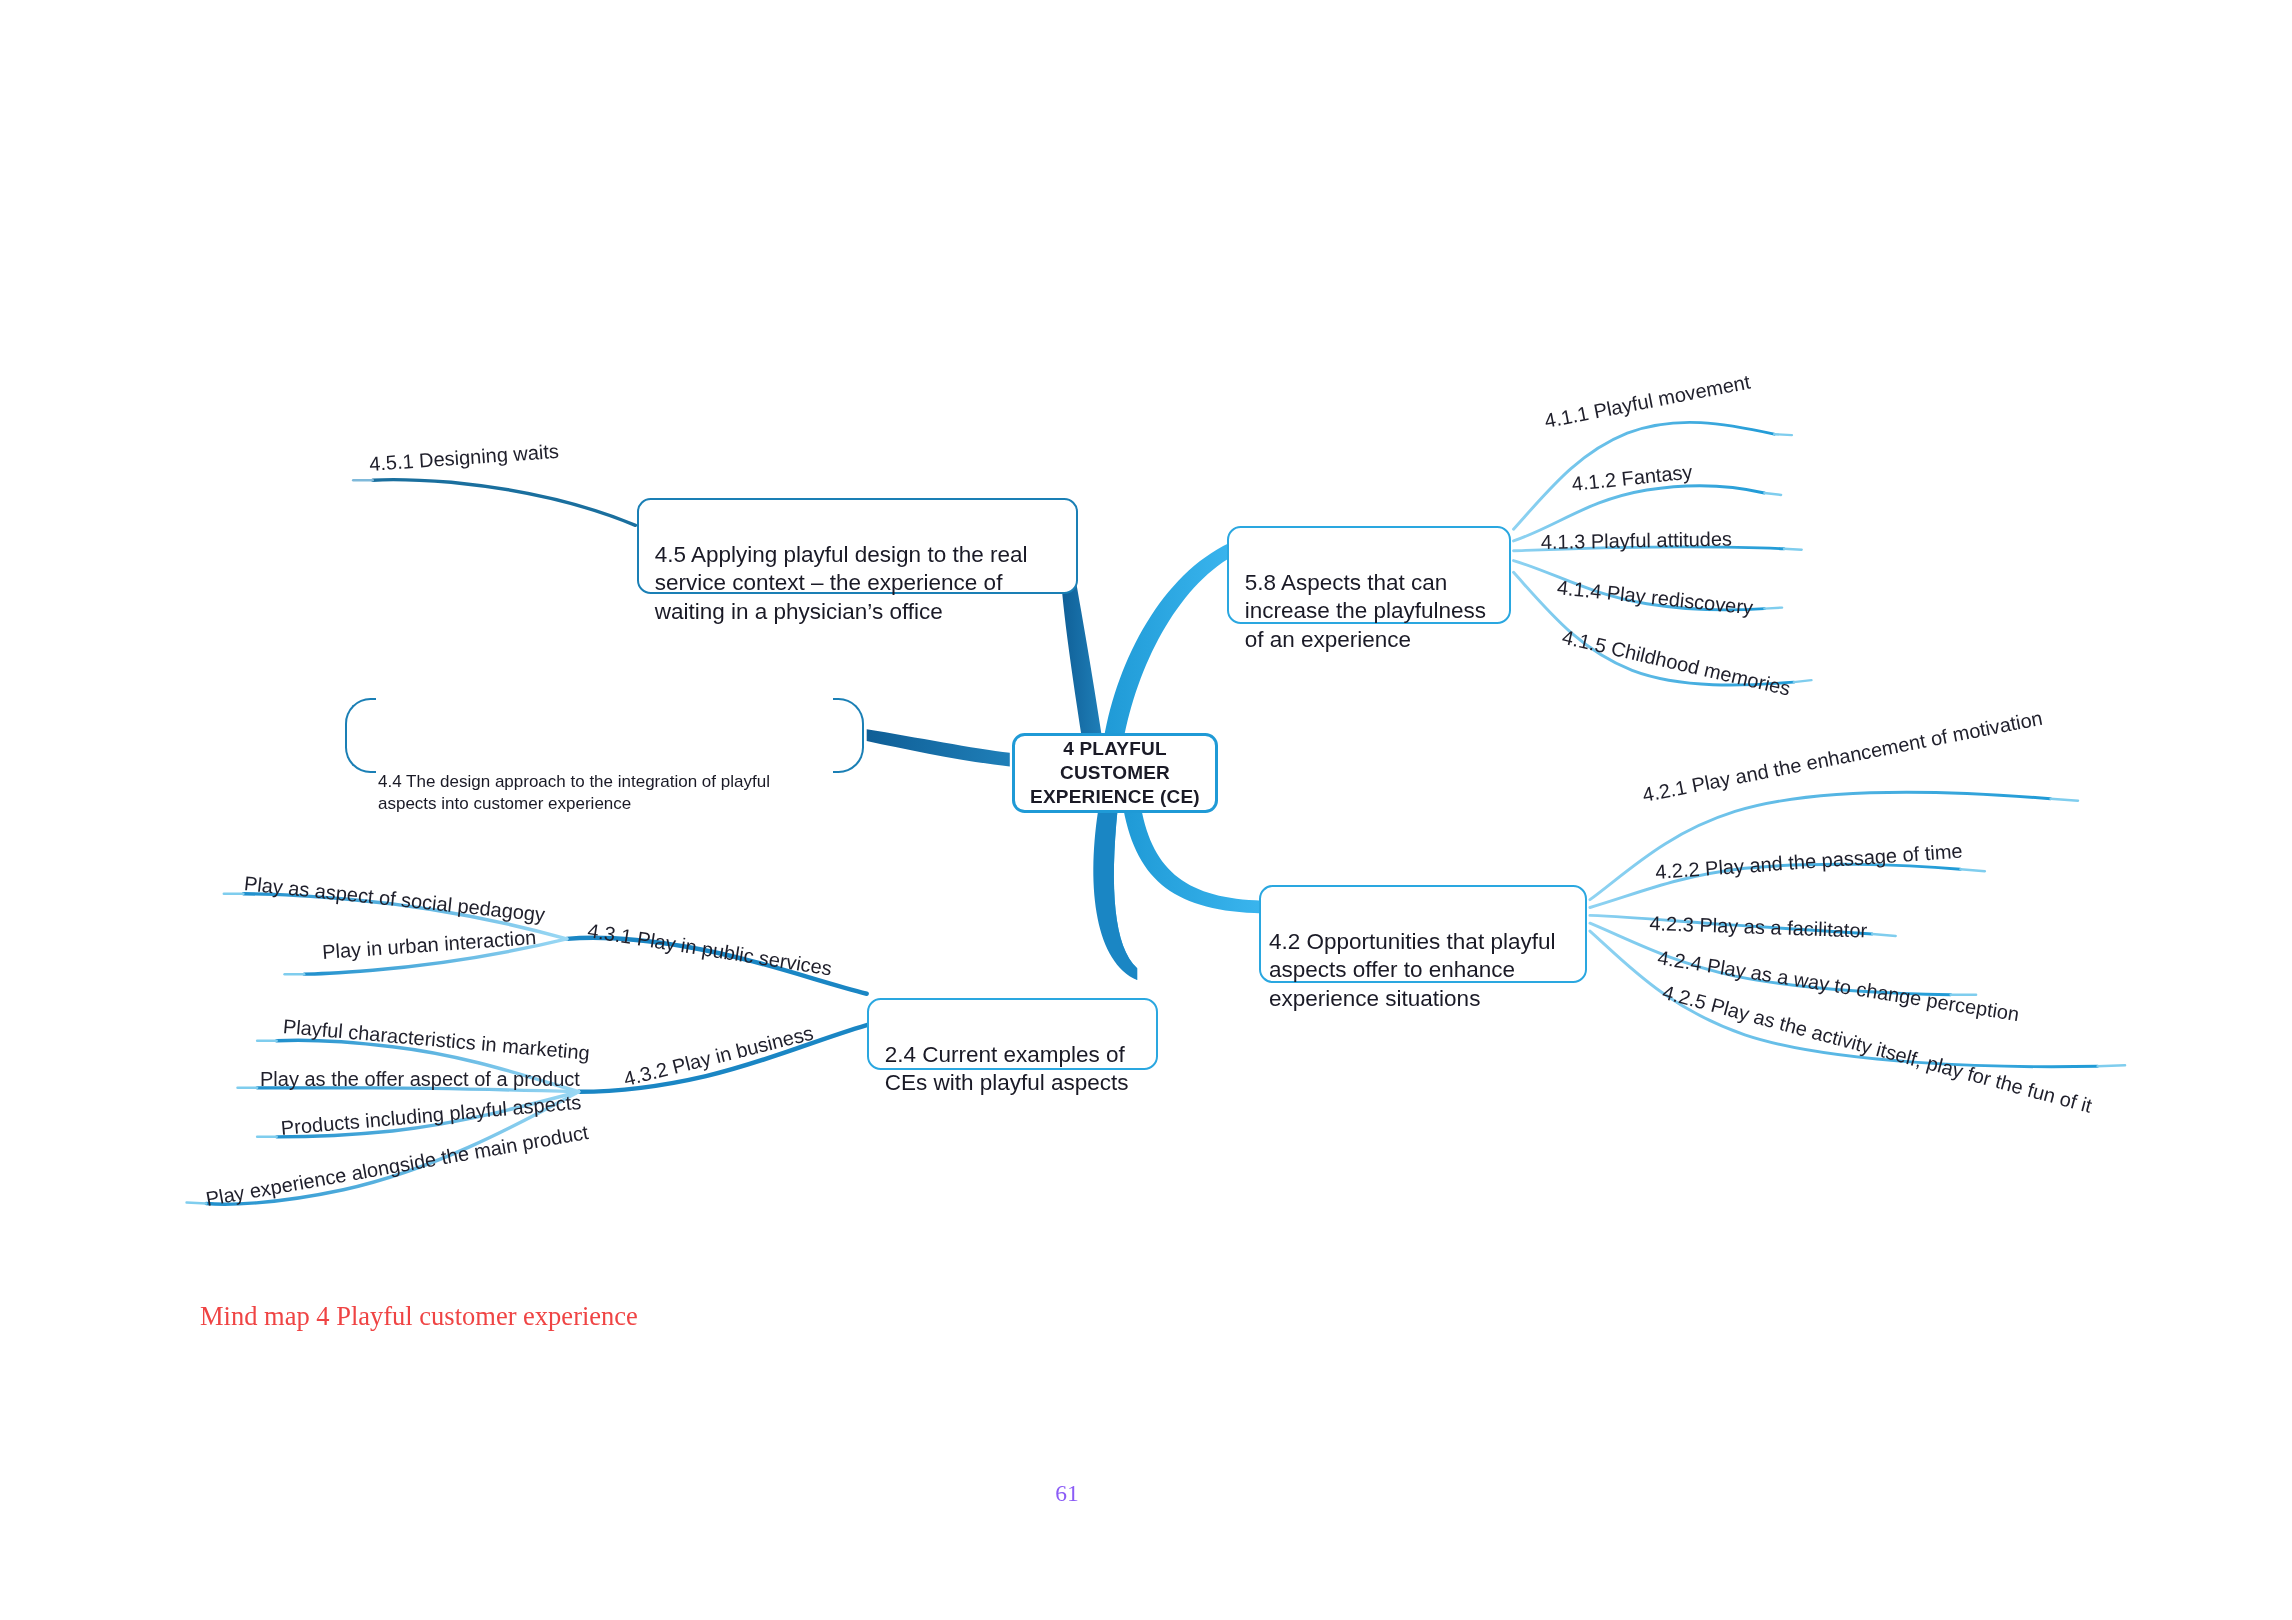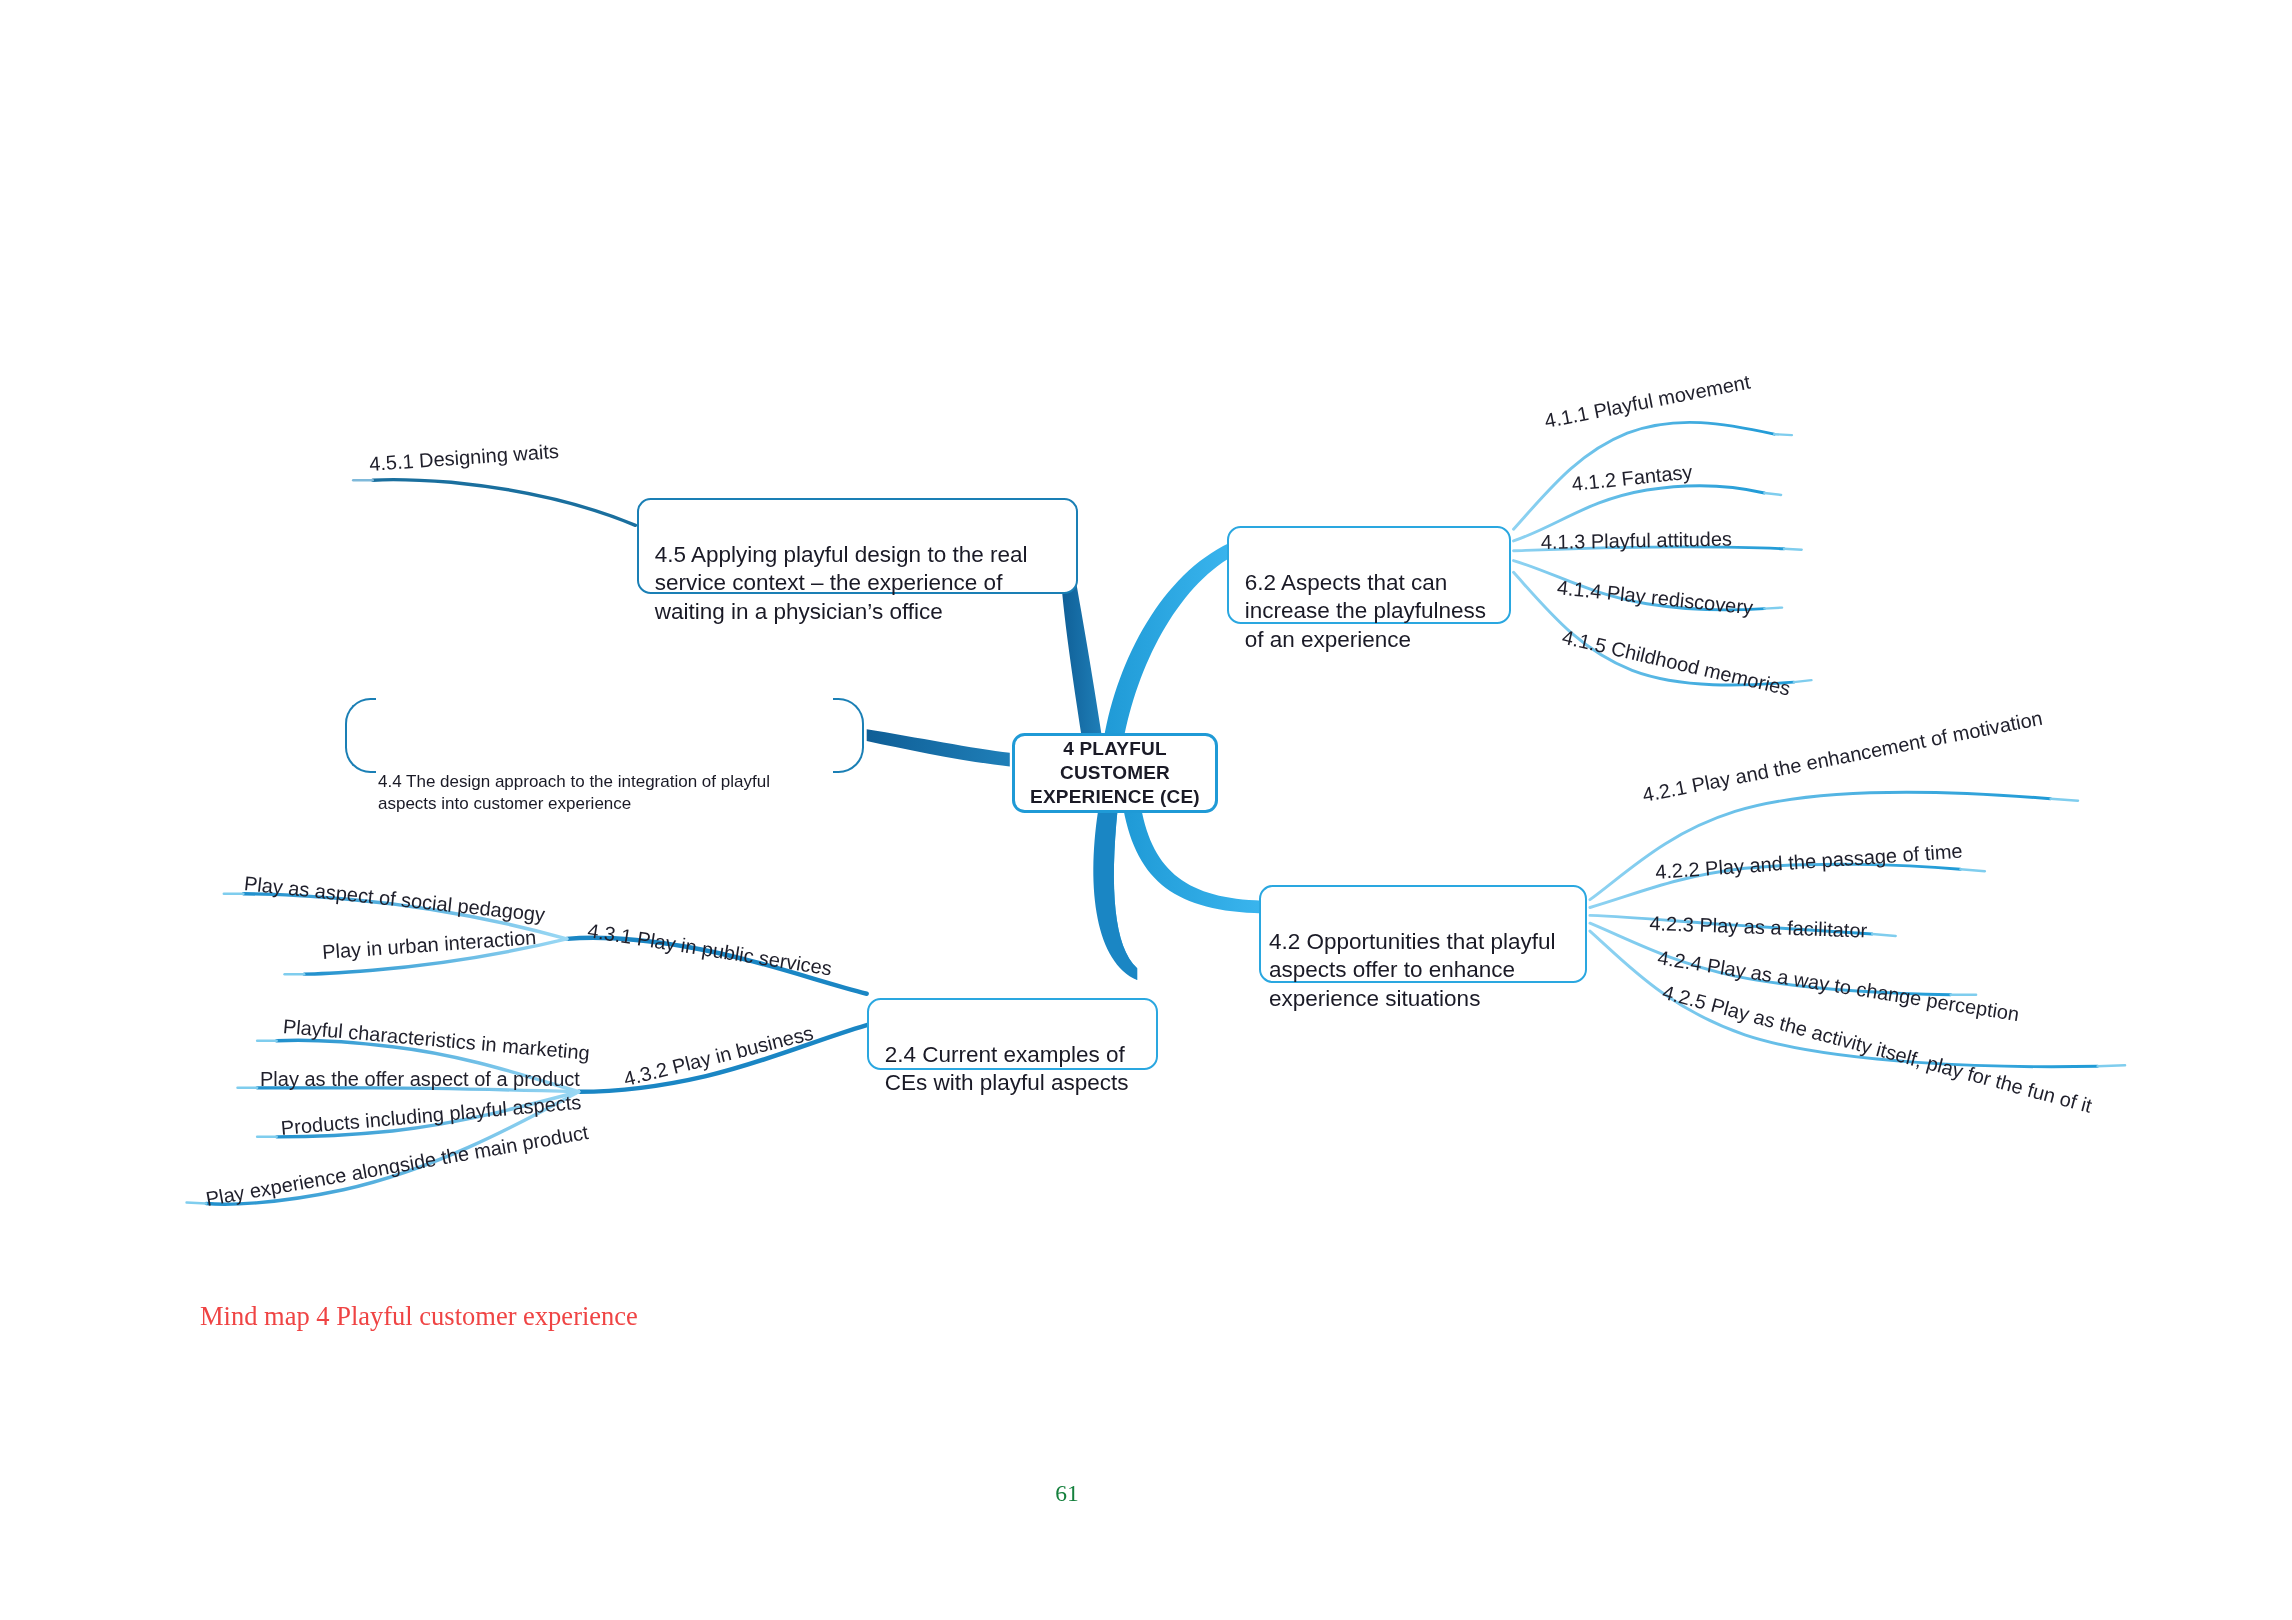--- a/index.html
+++ b/index.html
@@ -138,21 +138,21 @@
     color: #ef4444;
   }
   .page-number {
     position: absolute;
     left: 0;
     top: 1480px;
     width: 2134px;
     text-align: center;
     font-family: "Liberation Serif", serif;
     font-size: 23.5px;
-    color: #15803d;
+    color: #8b5cf6;
   }
 </style>
 </head>
 <body>
 
 <div id="page">
 
   <svg id="map-svg" viewBox="0 0 2339 1653">
     <defs>
       <linearGradient id="gradDark" x1="0" y1="0" x2="1" y2="0">
@@ -251,21 +251,21 @@
 
   <div class="node node-central">
     <span>4 PLAYFUL CUSTOMER EXPERIENCE (CE)</span>
   </div>
 
   <div class="node node-main node-4-5">
     <span>4.5 Applying playful design to the real service context – the experience of waiting in a physician’s office</span>
   </div>
 
   <div class="node node-main node-4-1">
-    <span>6.2 Aspects that can increase the playfulness of an experience</span>
+    <span>5.8 Aspects that can increase the playfulness of an experience</span>
   </div>
 
   <div class="node node-main node-4-2">
     <span>4.2 Opportunities that playful aspects offer to enhance experience situations</span>
   </div>
 
   <div class="node node-main node-4-3">
     <span>2.4 Current examples of CEs with playful aspects</span>
   </div>
 

